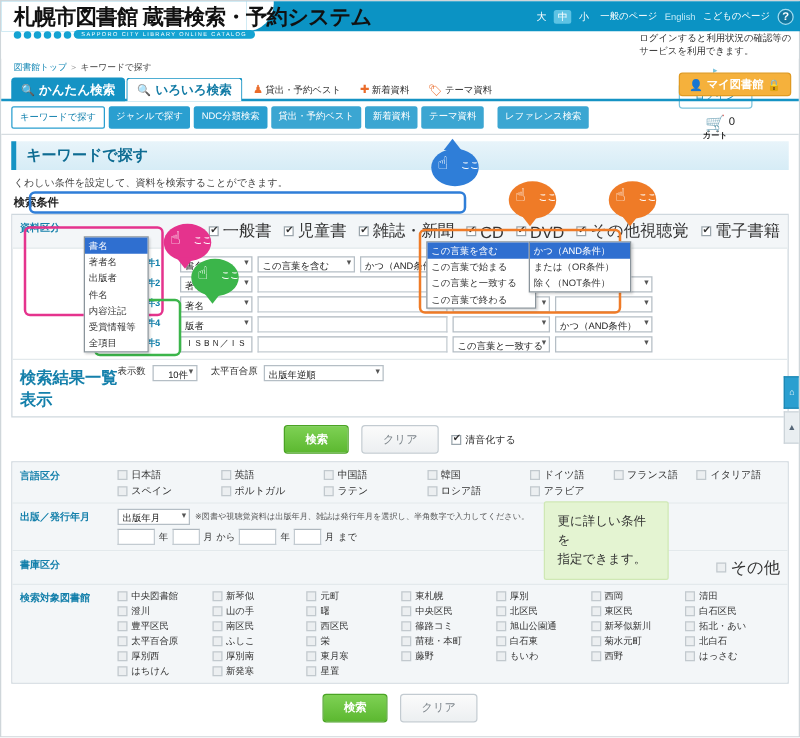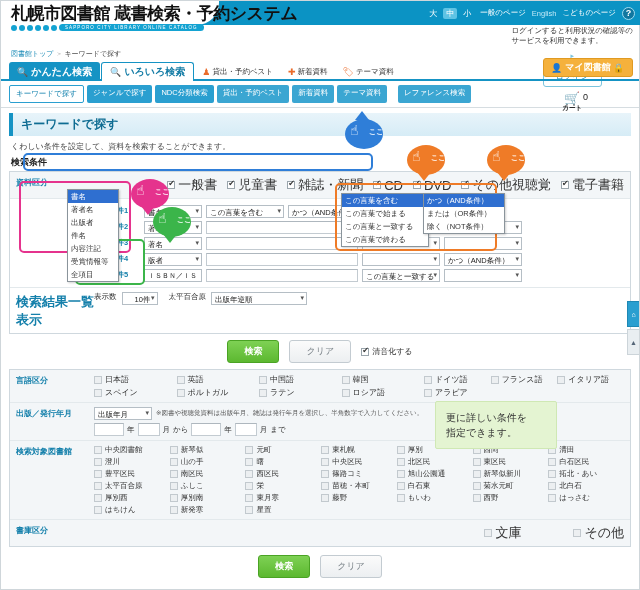--- a/index.html
+++ b/index.html
@@ -462,20 +462,36 @@
           <span class="txt w30"></span>
           <span>年</span>
           <span class="txt w22"></span>
           <span>月</span>
           <span>まで</span>
         </div>
       </div>
     </div>
 
     <div class="row gray">
+      <div class="lbl">書庫区分</div>
+      <div class="fields">
+        <div class="cbline" style="gap:0 52px">
+          <span class="cbx">
+              <i class="box dis"></i>
+              <span>文庫</span>
+            </span>
+          <span class="cbx">
+              <i class="box dis"></i>
+              <span>その他</span>
+            </span>
+        </div>
+      </div>
+    </div>
+
+    <div class="row gray">
       <div class="lbl">検索対象図書館</div>
       <div class="fields">
         <div class="grid-lib" style="grid-template-columns:repeat(7,1fr)">
           <span class="cbx">
               <i class="box dis"></i>
               <span>中央図書館</span>
             </span>
           <span class="cbx">
               <i class="box dis"></i>
               <span>新琴似</span>
@@ -621,36 +637,20 @@
               <i class="box dis"></i>
               <span>はちけん</span>
             </span>
           <span class="cbx">
               <i class="box dis"></i>
               <span>新発寒</span>
             </span>
           <span class="cbx">
               <i class="box dis"></i>
               <span>星置</span>
-            </span>
-        </div>
-      </div>
-    </div>
-
-    <div class="row gray">
-      <div class="lbl">書庫区分</div>
-      <div class="fields">
-        <div class="cbline" style="gap:0 52px">
-          <span class="cbx">
-              <i class="box dis"></i>
-              <span>文庫</span>
-            </span>
-          <span class="cbx">
-              <i class="box dis"></i>
-              <span>その他</span>
             </span>
         </div>
       </div>
     </div>
   </div>
 
   <div class="footbtns">
     <button class="btn green">検索</button>
     <button class="btn gray">クリア</button>
   </div>
@@ -717,18 +717,18 @@
     <span class="tx">ここ</span>
   </div>
 
   <div class="koko orange" style="left:486px; top:144px;">
     <span class="bub"></span>
       <span class="tail"></span>
     <span class="hand">☝</span>
     <span class="tx">ここ</span>
   </div>
 
-  <div class="note" style="left:434px; top:400px; width:122px;">
+  <div class="note" style="left:434px; top:400px; width:100px;">
     <div>更に詳しい条件を</div>
     <div>指定できます。</div>
   </div>
 
 </div>
 
 </body></html>

